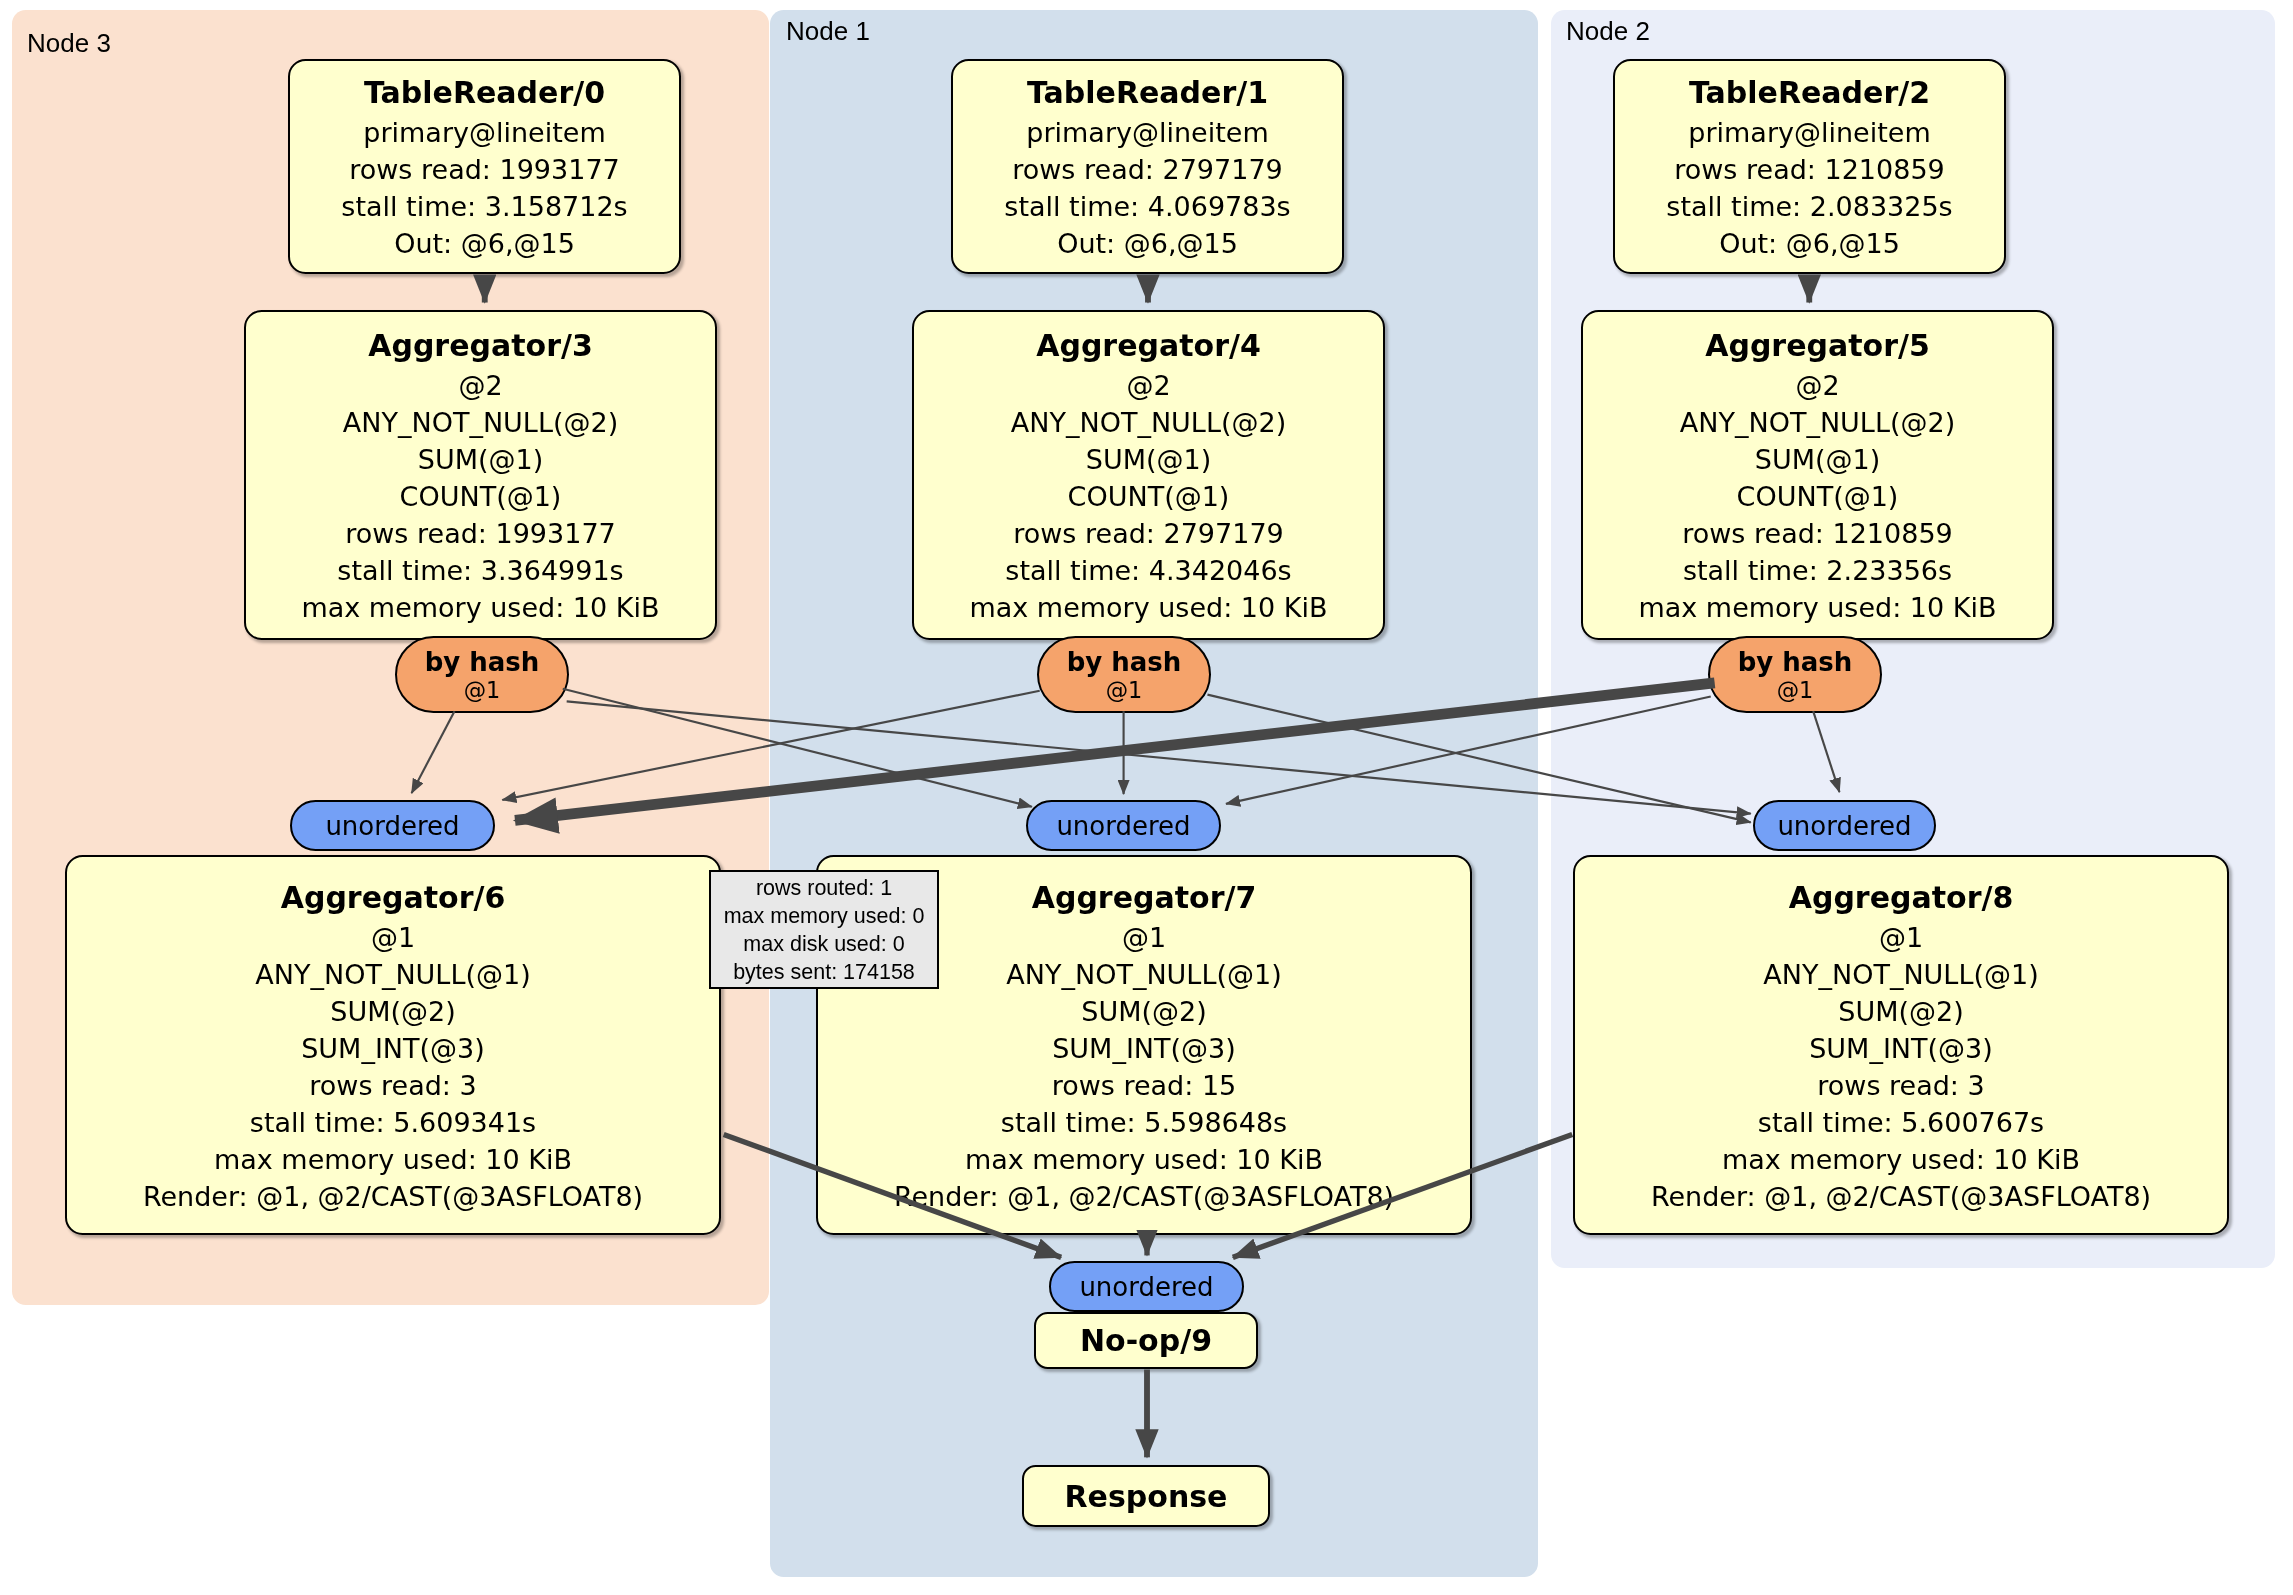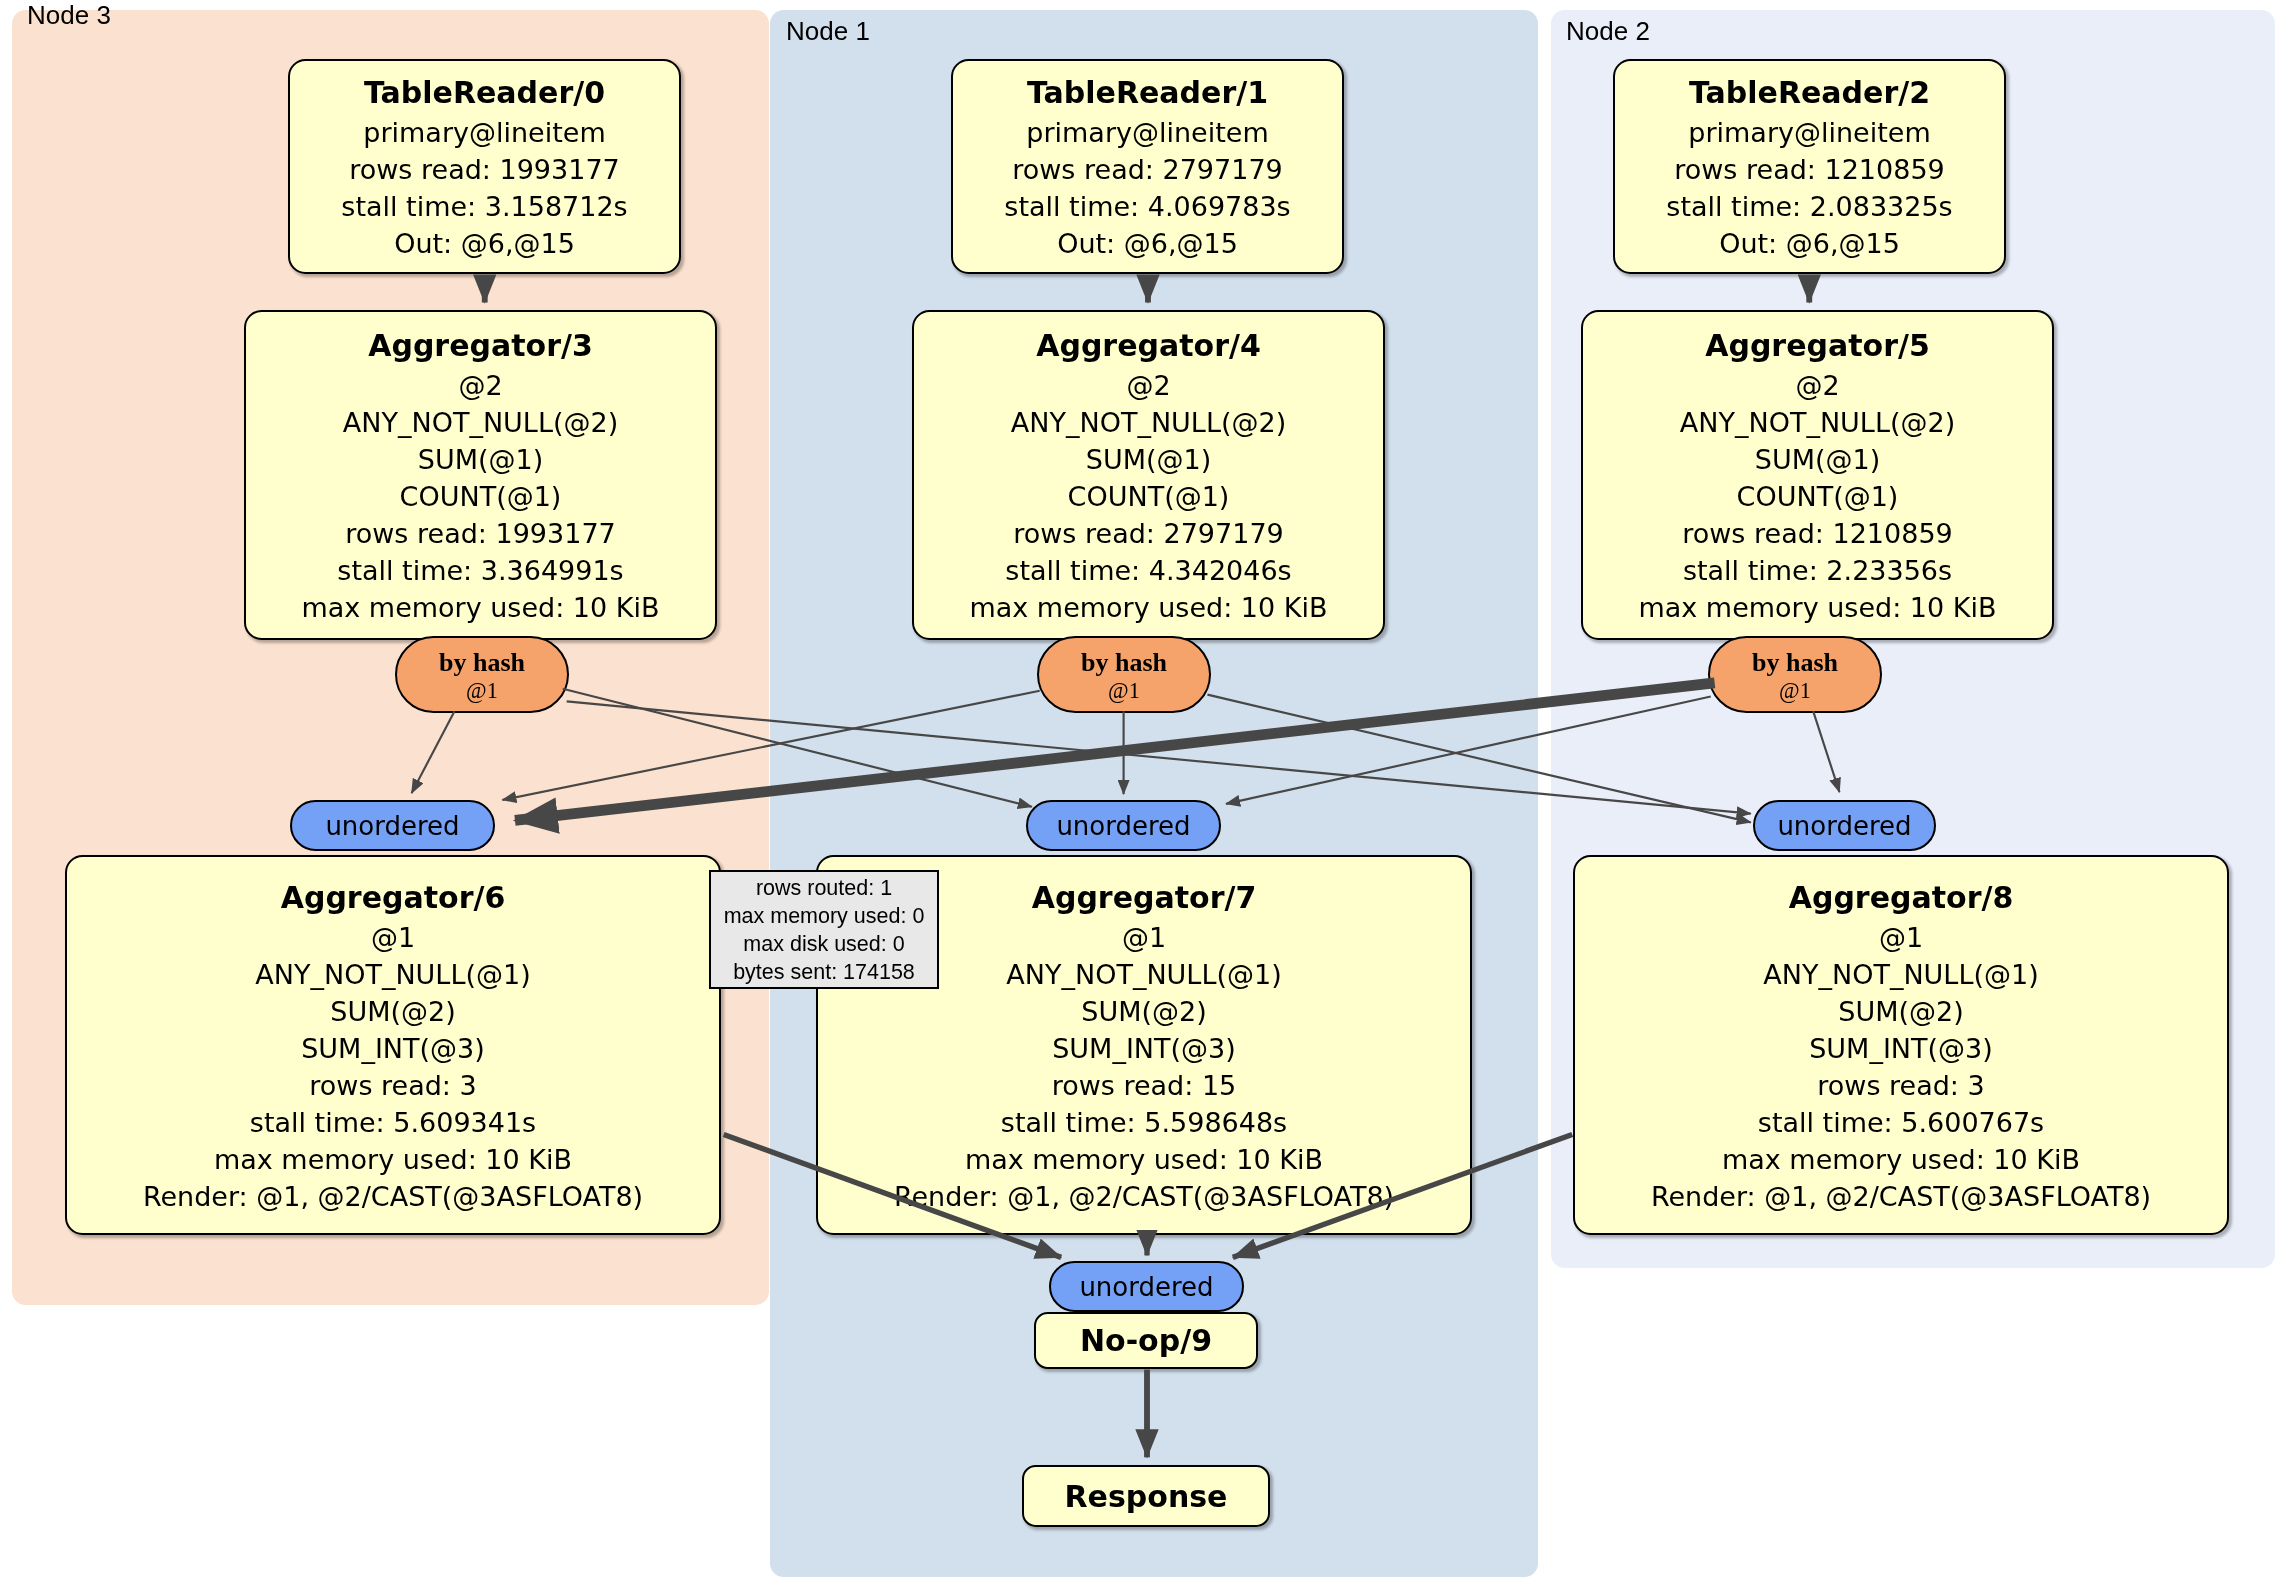--- a/index.html
+++ b/index.html
@@ -9,42 +9,42 @@
   .panel-label{position:absolute;font-family:"Liberation Sans",sans-serif;font-size:26px;color:#000;z-index:2;}
   #panel-node3{background:#FBE1CF;}
   #panel-node1{background:#D2DFEC;}
   #panel-node2{background:#EAEEF9;}
   .gbox{position:absolute;background:#FFFFCE;border:2.9px solid #000;border-radius:17.6px;
         box-shadow:2.9px 2.9px 2.9px rgba(0,0,0,0.28);z-index:2;display:flex;flex-direction:column;
         justify-content:center;align-items:center;text-align:center;box-sizing:border-box;}
   .btitle{font-size:30px;font-weight:bold;line-height:43px;color:#000;white-space:nowrap;}
   .bline{font-size:27px;line-height:37px;color:#000;white-space:nowrap;}
   .router{position:absolute;background:#F5A36B;border:2.9px solid #000;border-radius:39px;z-index:2;
-          display:flex;flex-direction:column;justify-content:center;align-items:center;box-sizing:border-box;font-family:Liberation Serif, serif;}
+          display:flex;flex-direction:column;justify-content:center;align-items:center;box-sizing:border-box;}
   .rlabel{font-size:26px;font-weight:bold;line-height:31px;color:#000;}
   .rsub{font-size:22.4px;line-height:25px;color:#000;}
   .sync{position:absolute;background:#74A0F6;border:2.9px solid #000;border-radius:27px;z-index:2;
         display:flex;justify-content:center;align-items:center;box-sizing:border-box;
         font-size:26px;font-weight:normal;color:#000;}
   #edge-layer{position:absolute;left:0;top:0;z-index:3;pointer-events:none;}
   #tooltip{position:absolute;left:709px;top:822px;width:230px;height:119px;background:#E8E8E8;
            border:2px solid #000;z-index:4;display:flex;flex-direction:column;justify-content:center;
            align-items:center;text-align:center;font-family:"Liberation Sans",sans-serif;box-sizing:border-box;margin-top:48px;}
   .tline{font-size:21.5px;line-height:28px;color:#000;white-space:nowrap;}
 </style>
 </head>
 <body>
 
 <div id="canvas">
 
   <div class="panel" id="panel-node3" style="left:11.7px;top:9.8px;width:757px;height:1295px;"></div>
   <div class="panel" id="panel-node1" style="left:770px;top:9.8px;width:768px;height:1567px;"></div>
   <div class="panel" id="panel-node2" style="left:1551px;top:9.8px;width:724px;height:1258px;"></div>
 
-  <div class="panel-label" style="left:27px;top:0;">Node 3</div>
+  <div class="panel-label" style="left:27px;top:28px;">Node 3</div>
   <div class="panel-label" style="left:786px;top:15.6px;">Node 1</div>
   <div class="panel-label" style="left:1566px;top:15.6px;">Node 2</div>
 
   <div class="gbox" style="left:288px;top:59px;width:393px;height:215px;">
     <div class="btitle">TableReader/0</div>
     <div class="bline">primary@lineitem</div>
     <div class="bline">rows read: 1993177</div>
     <div class="bline">stall time: 3.158712s</div>
     <div class="bline">Out: @6,@15</div>
   </div>

